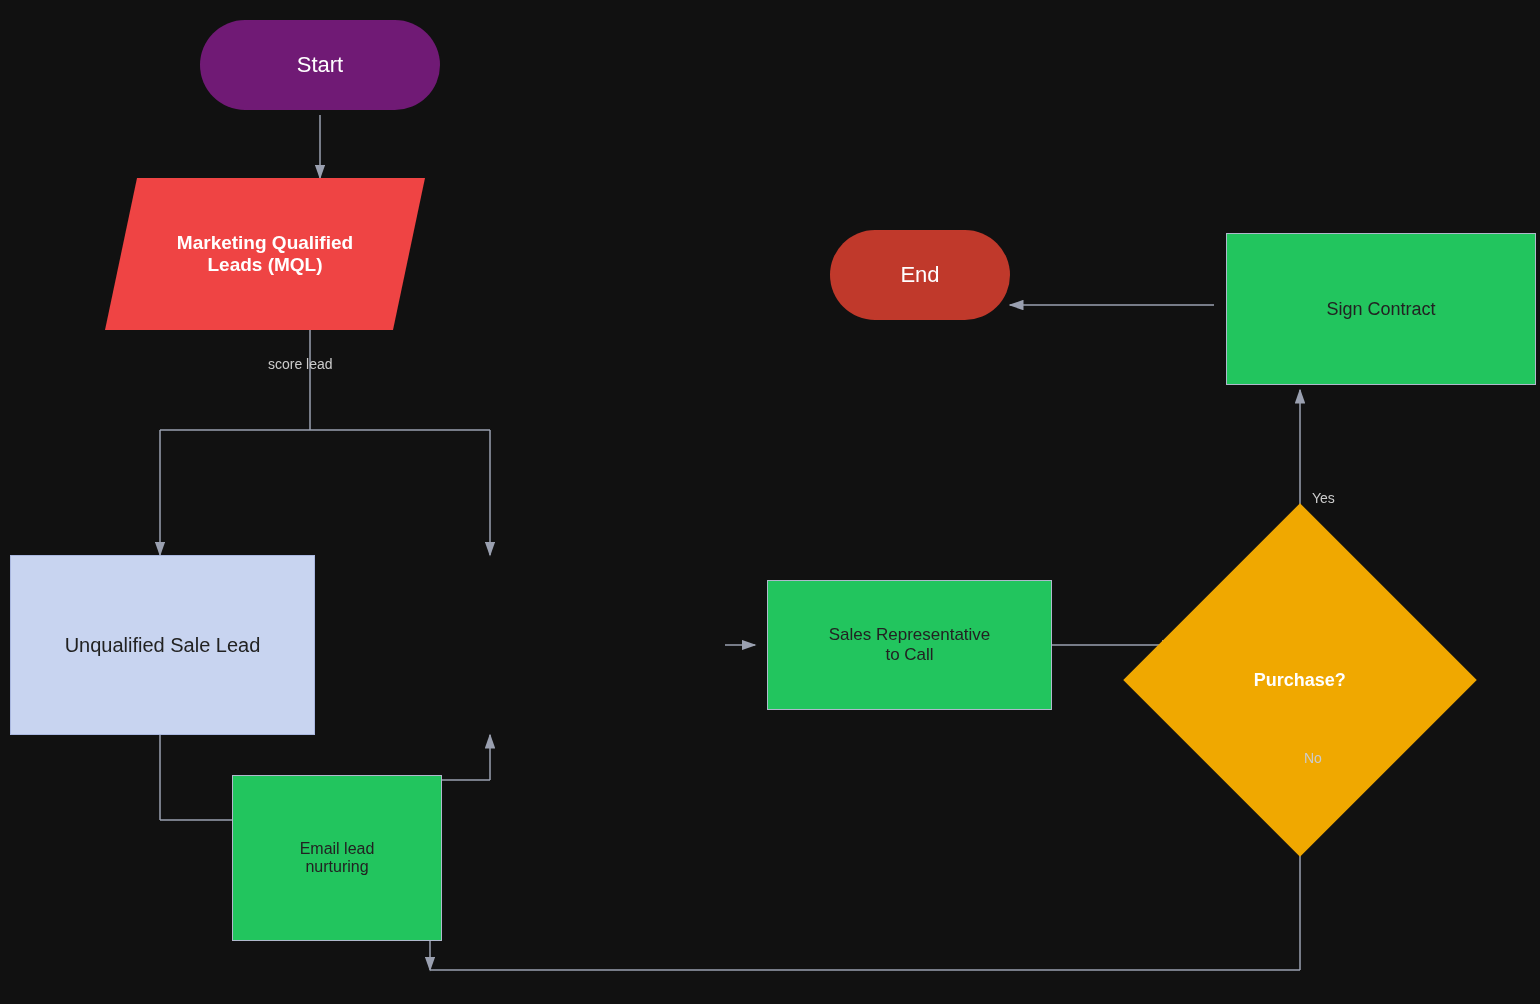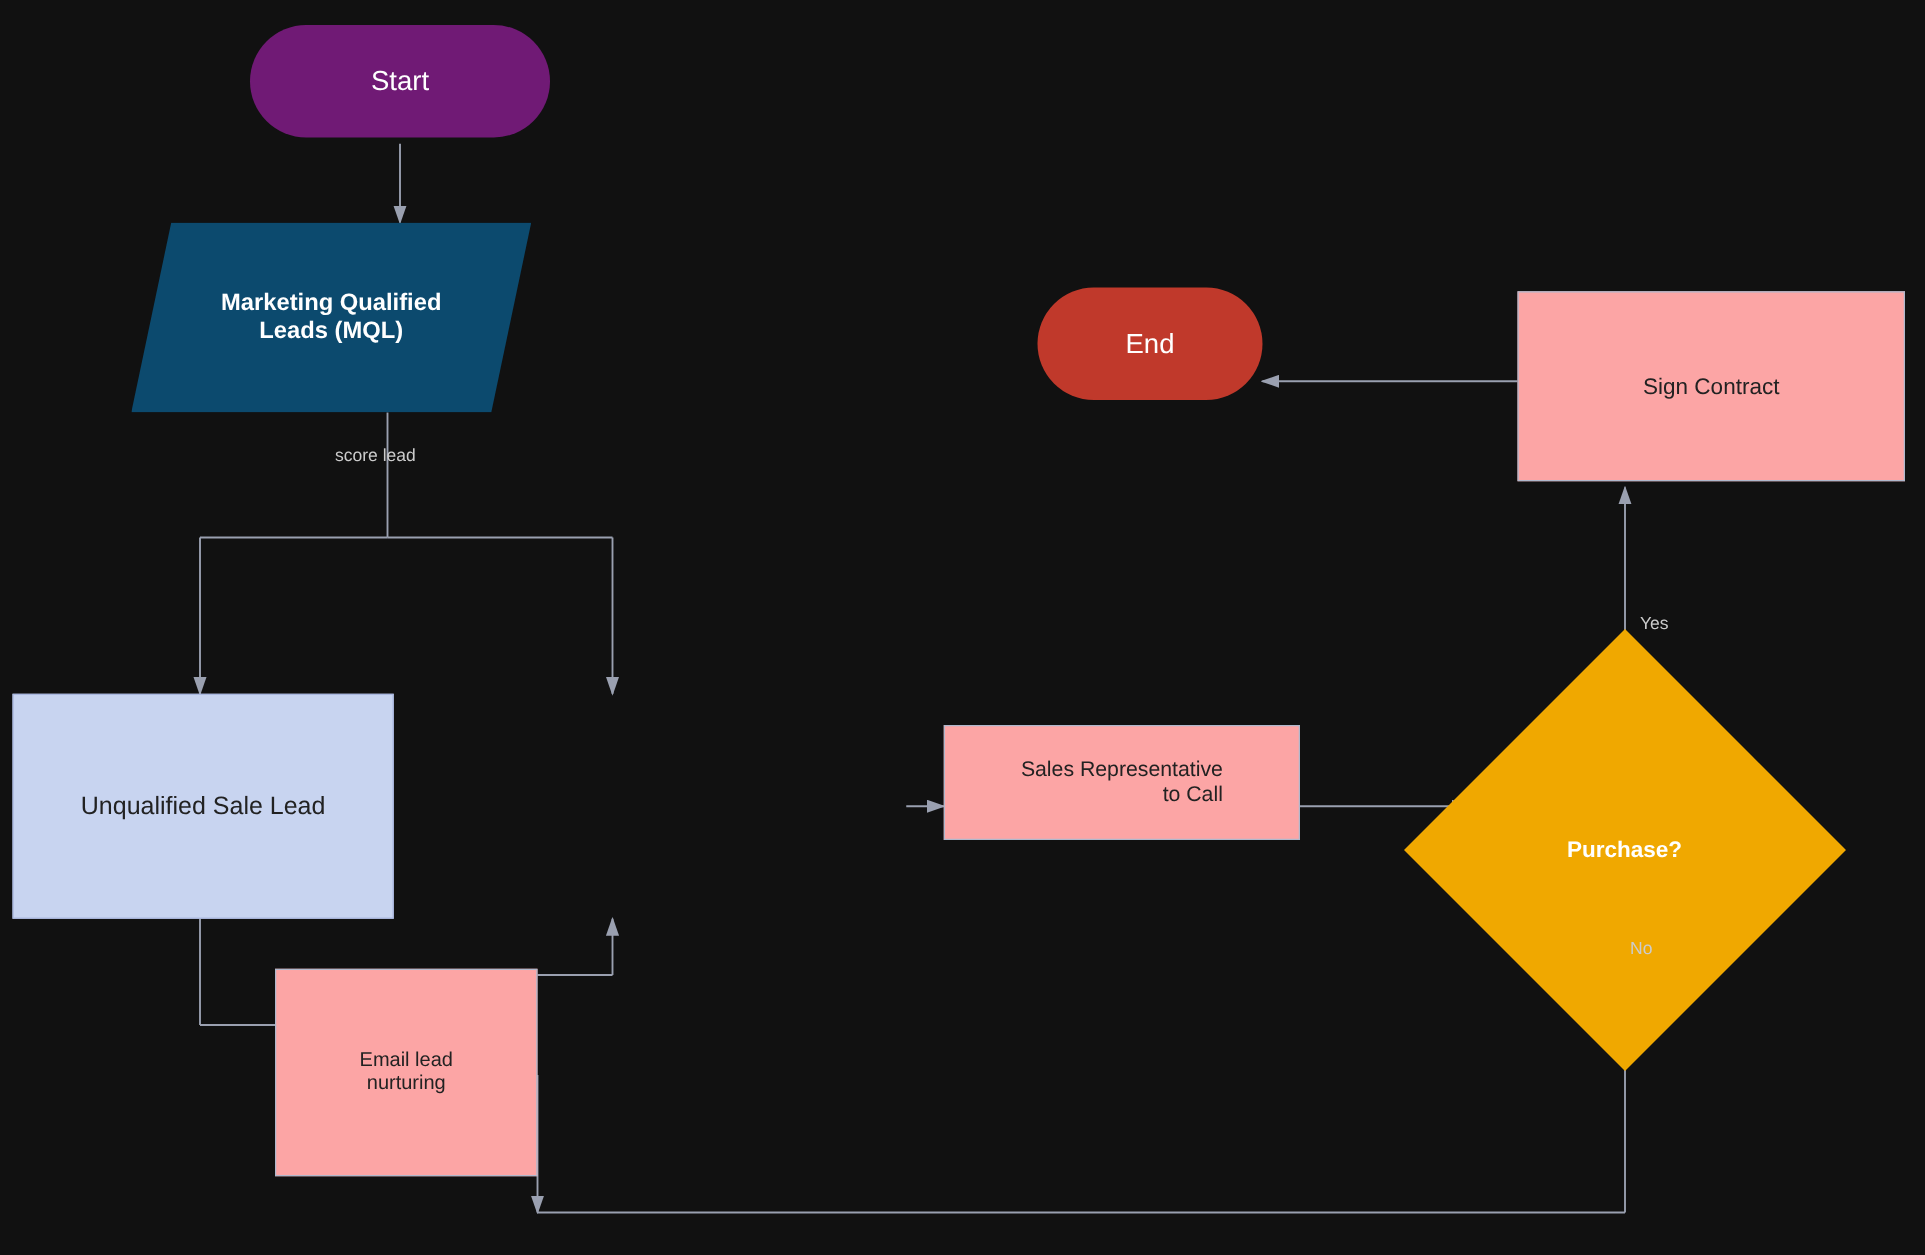--- a/index.html
+++ b/index.html
@@ -23,37 +23,38 @@
       text-align: center;
     }
     .node-start {
       background: #701a75;
       border-radius: 50px;
       color: white;
       font-size: 22px;
       font-weight: 500;
     }
     .node-parallelogram {
-      background: #0c4a6e;
+      background: #ef4444;
       color: white;
       font-size: 20px;
       font-weight: 600;
       clip-path: polygon(10% 0%, 100% 0%, 90% 100%, 0% 100%);
     }
     .node-rect-light {
       background: #c8d4f0;
       border: 1px solid #aab8e0;
       color: #222;
       font-size: 18px;
     }
     .node-rect-white {
-      background: #fca5a5;
+      background: #22c55e;
       border: 1.5px solid #b0b8cc;
       color: #222;
       font-size: 18px;
+      margin-left: 12px;
     }
     .node-end {
       background: #c0392b;
       border-radius: 50px;
       color: white;
       font-size: 22px;
       font-weight: 500;
     }
     .node-diamond {
       background: #f0a800;
@@ -136,21 +137,21 @@
   <div class="node node-rect-light" style="left:10px; top:555px; width:305px; height:180px; font-size:20px; padding:10px;">
     <span>Unqualified Sale Lead</span>
   </div>
 
 
   <div class="node node-rect-white" style="left:220px; top:775px; width:210px; height:166px; font-size:16px; padding:10px;">
     <span style="white-space:pre-line;">Email lead
 nurturing</span>
   </div>
 
-  <div class="node node-rect-white" style="left:755px; top:580px; width:285px; height:92px; font-size:17px; padding:10px;text-align:right;">
+  <div class="node node-rect-white" style="left:755px; top:580px; width:285px; height:130px; font-size:17px; padding:10px;">
     <span style="white-space:pre-line;">Sales Representative
 to Call</span>
   </div>
 
   <div class="node node-diamond" style="left:1175px; top:555px; width:250px; height:250px;">
     <span>Purchase?</span>
   </div>
 
   <div class="label-text" style="left:1312px; top:490px;">Yes</div>
 

